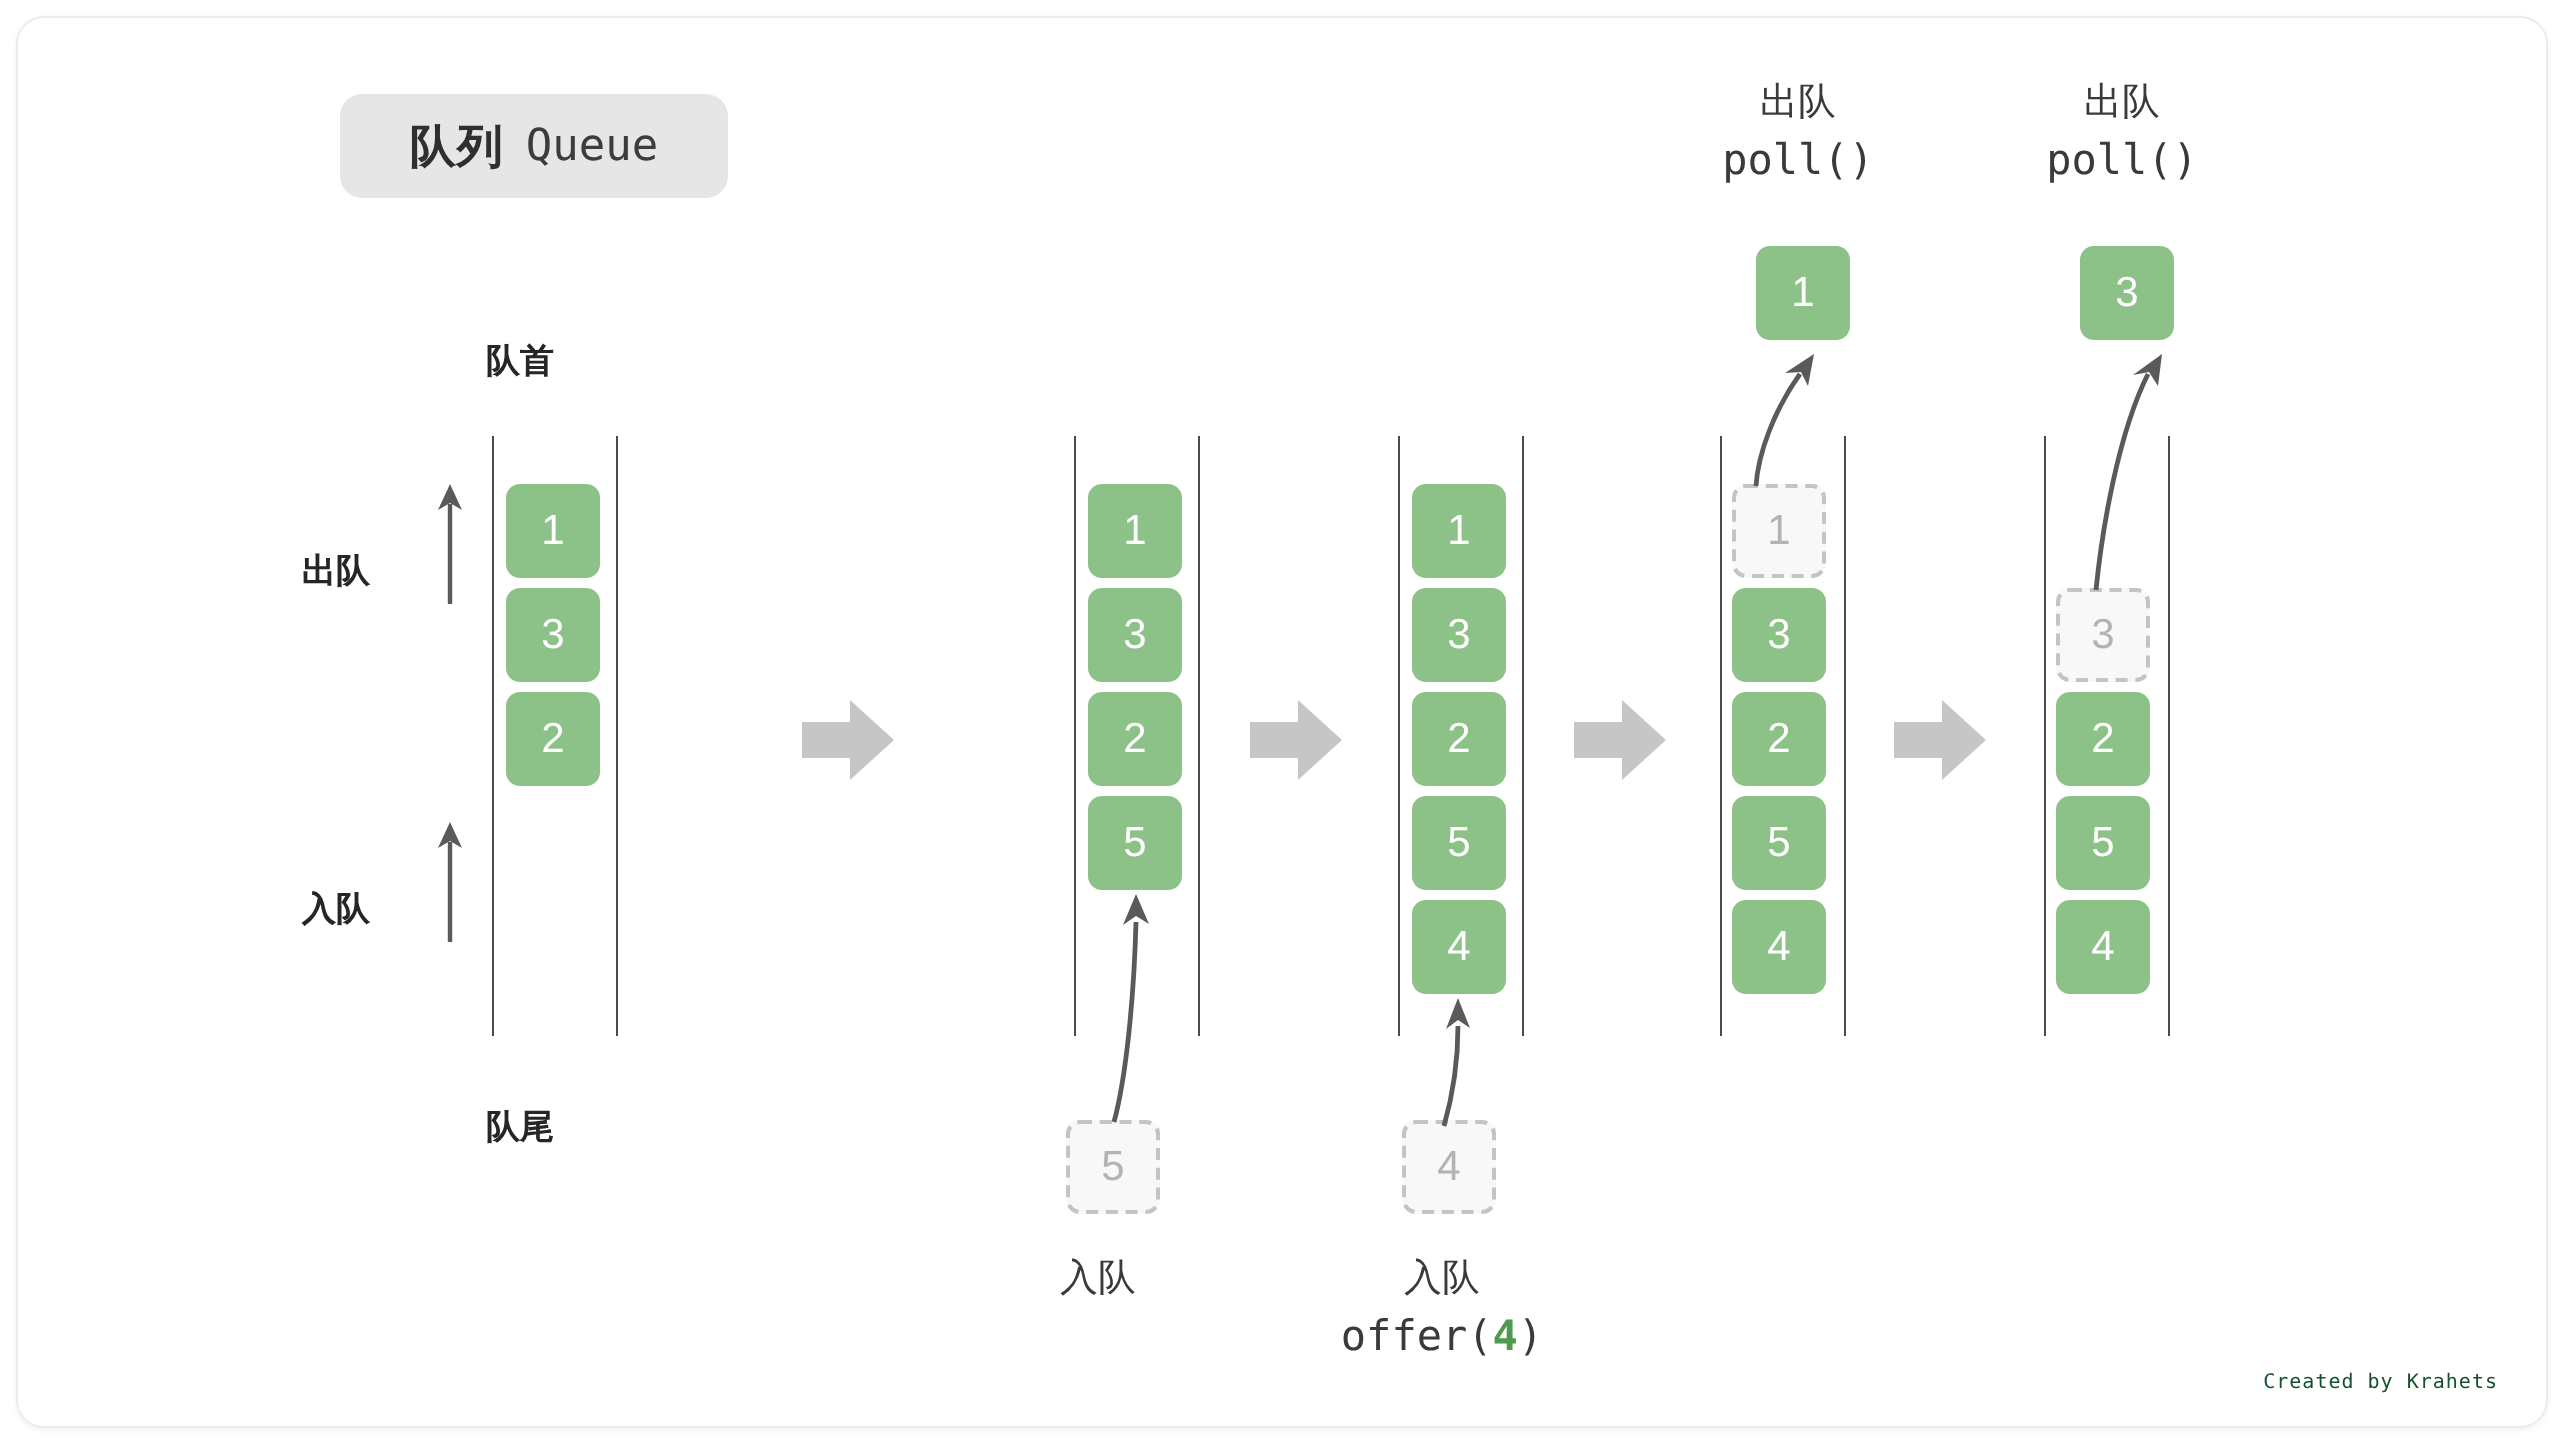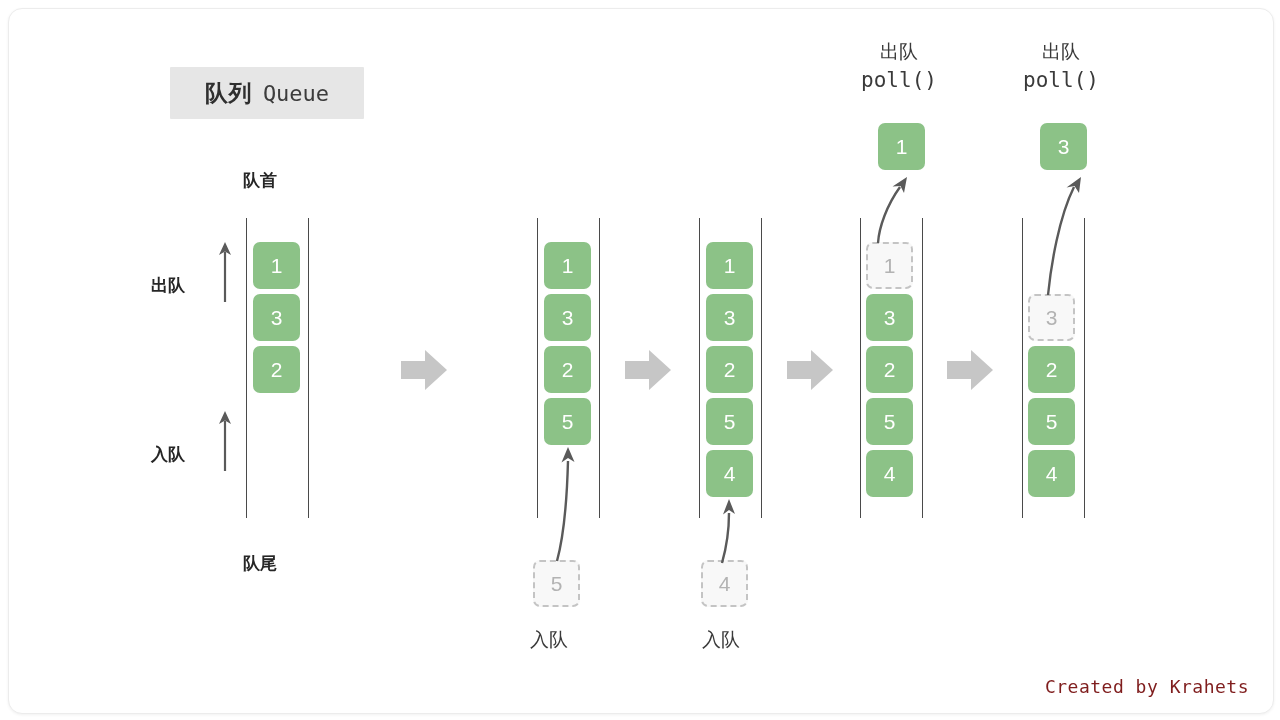--- a/index.html
+++ b/index.html
@@ -27,26 +27,25 @@
   }
   .abs { position: absolute; }
 
   
   #title-badge {
     left: 161px;
     top: 38px;
     width: 194px;
     height: 52px;
     background: #e6e6e6;
-    border-radius: 1px;
+    border-radius: 11px;
     display: flex;
     align-items: center;
     justify-content: center;
     gap: 11px;
-    margin-top: 20px;
   }
   #title-badge .cn {
     font-size: 23px;
     font-weight: bold;
     color: #2f2f2f;
     letter-spacing: 0.5px;
   }
   #title-badge .en {
     font-family: "DejaVu Sans Mono", "Liberation Mono", monospace;
     font-size: 22px;
@@ -101,22 +100,22 @@
     background: #f8f8f8;
     border: 2px dashed #c4c4c4;
     color: #b3b3b3;
   }
 
   
   #watermark {
     right: 24px;
     bottom: 16px;
     font-family: "DejaVu Sans Mono", "Liberation Mono", monospace;
-    font-size: 18px;
-    color: #7f1d1d;
+    font-size: 10px;
+    color: #14532d;
     letter-spacing: 0.5px;
     white-space: nowrap;
   }
   svg { overflow: visible; }
 </style>
 </head>
 <body>
 
 <div id="canvas">
 
@@ -184,20 +183,21 @@
   <div class="abs box" style="left:697px; top:441px;">4</div>
 
   <div class="abs box ghost" style="left:692px; top:551px;">4</div>
   <svg class="abs" style="left:700px; top:482px;" width="40" height="74">
     <path d="M13 72 C 17 58, 20 40, 20 22" stroke="#5a5a5a" stroke-width="2.4" fill="none"></path>
     <path d="M20 8 L26 23 L20 19 L14 23.5 Z" fill="#5a5a5a"></path>
   </svg>
 
   <div class="abs op-label" style="left:612px; top:618px; width:200px;">
     <span class="cn">入队</span>
+    <span class="code"><span>offer(</span><span class="arg">4</span><span>)</span></span>
   </div>
 
   <svg class="abs" style="left:778px; top:341px;" width="46" height="40">
     <path d="M0 11 L24 11 L24 0 L46 20 L24 40 L24 29 L0 29 Z" fill="#c6c6c6"></path>
   </svg>
 
   <div class="abs op-label" style="left:800px; top:30px; width:180px;">
     <span class="cn">出队</span>
     <span class="code">poll()</span>
   </div>

